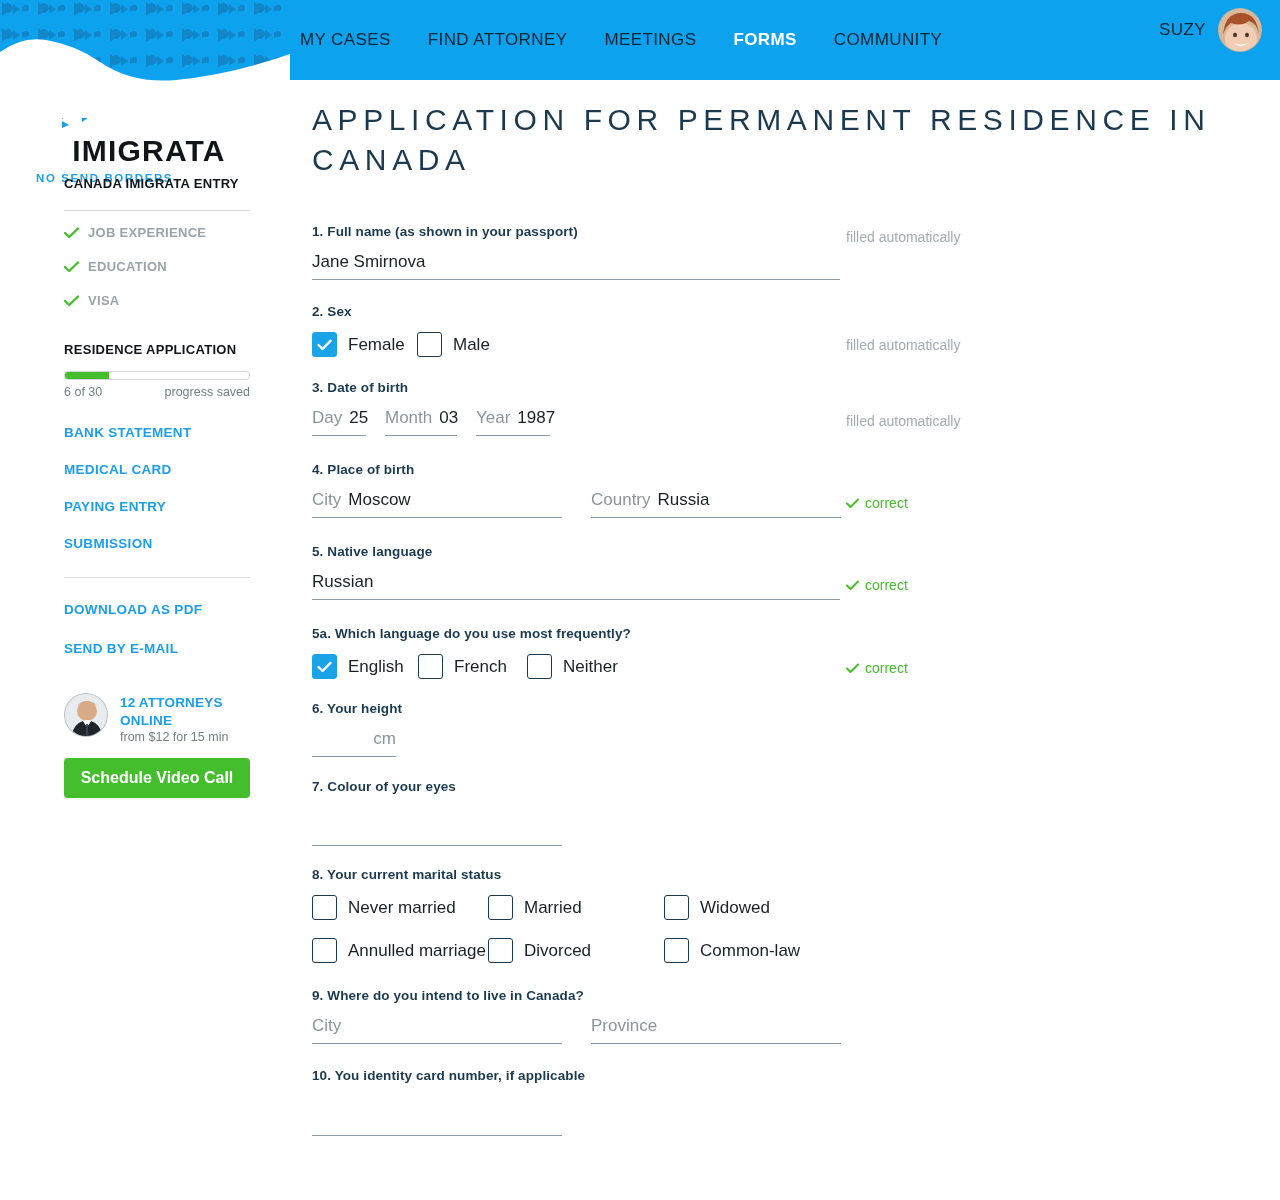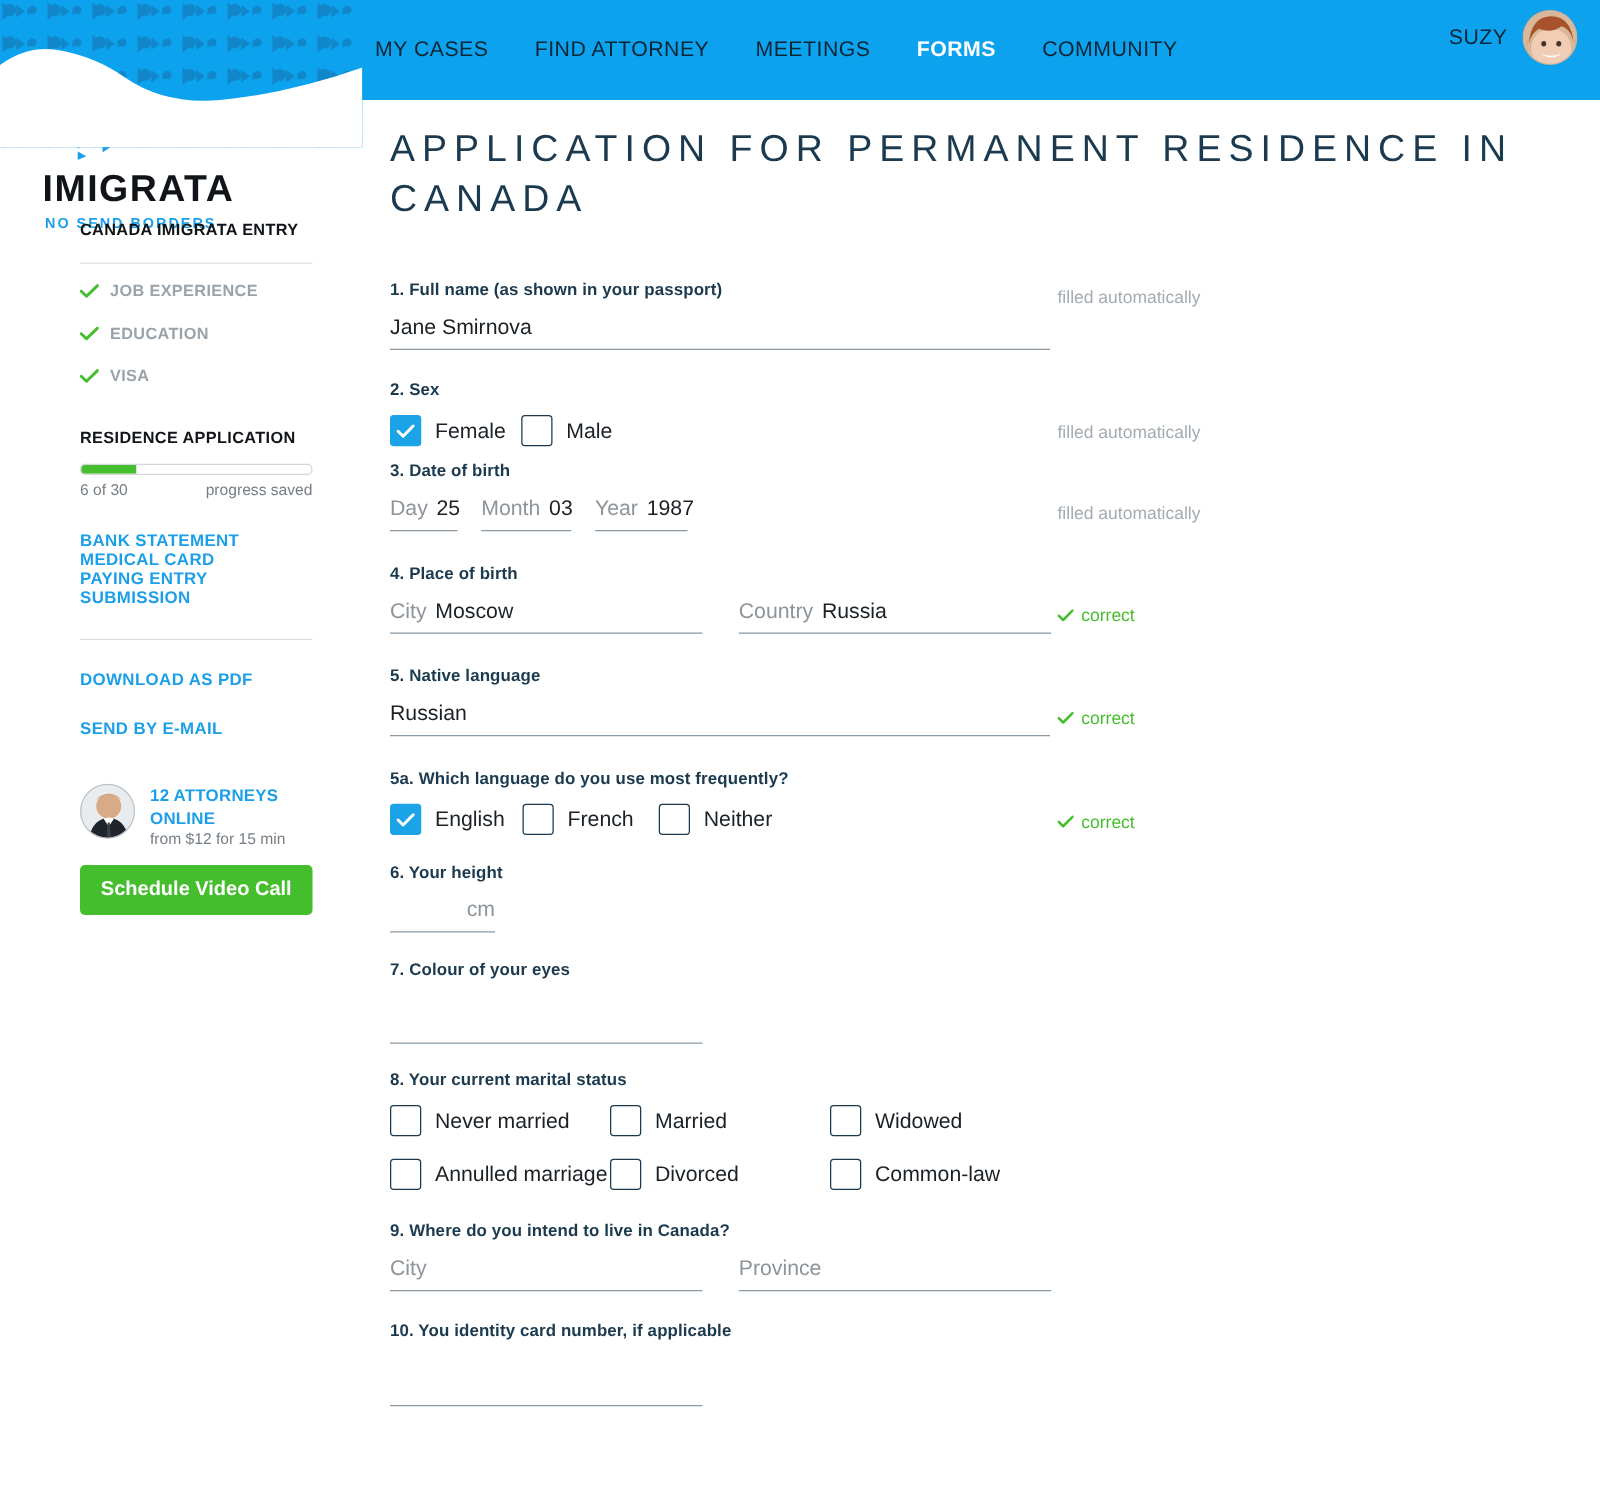--- a/index.html
+++ b/index.html
@@ -63,21 +63,21 @@
 
   
   .sidebar {
     position: absolute; left: 0; top: 80px;
     width: 290px; height: 1120px; background: #ffffff; z-index: 4;
   }
   .brand { position: absolute; left: 34px; top: 12px; width: 230px; }
   .brand-mark { width: 58px; height: 36px; margin-left: 28px; margin-bottom: 4px; }
   .brand-name {
     font-size: 30px; font-weight: bold; color: #111418;
-    letter-spacing: 1.2px; line-height: 1;
+    letter-spacing: 1.2px; line-height: 1; text-align: center;
   }
   .brand-tag {
     font-size: 11.5px; font-weight: bold; color: #1C9FE8;
     letter-spacing: 1.6px; margin-top: 6px; margin-left: 2px;
   }
 
   .side-body { position: absolute; left: 64px; top: 96px; width: 186px; }
   .side-title {
     font-size: 13px; font-weight: bold; color: #111418;
     letter-spacing: 0.3px;
@@ -103,21 +103,21 @@
     overflow: hidden;
   }
   .progress-fill { height: 100%; background: #45BE2D; }
   .progress-meta {
     display: flex; justify-content: space-between;
     font-size: 12.5px; color: #767e85; margin-top: 5px;
   }
 
   .link {
     display: block; font-size: 13.5px; font-weight: bold;
-    color: #1C9FE8; letter-spacing: 0.3px; 
+    color: #1C9FE8; letter-spacing: 0.3px; margin-top: 22px;
     cursor: pointer; text-decoration: none;
   }
   .link.first { margin-top: 26px; }
   .hr2 { height: 1px; background: #d9dde0; margin: 26px 0 0 0; }
   .link.spaced { margin-top: 24px; }
 
   .attorney {
     display: flex; align-items: flex-start; gap: 12px; margin-top: 37px;
   }
   .att-ava {
@@ -340,21 +340,21 @@
             <span class="cb-label">Female</span>
           </div>
           <div class="cb-item">
             <span class="cbx"></span>
             <span class="cb-label">Male</span>
           </div>
           <div class="note" style="top:5px">filled automatically</div>
         </div>
       </div>
 
-      <div class="q" style="margin-top:12px">
+      <div class="q" style="margin-top:23px">
         <div class="q-label">3. Date of birth</div>
         <div class="row" style="position:relative; gap:0">
           <div class="field w-date">
             <span class="ph">Day</span>
             <span class="val">25</span>
           </div>
           <div class="field w-date" style="width:72px; margin-left:19px">
             <span class="ph">Month</span>
             <span class="val">03</span>
           </div>

